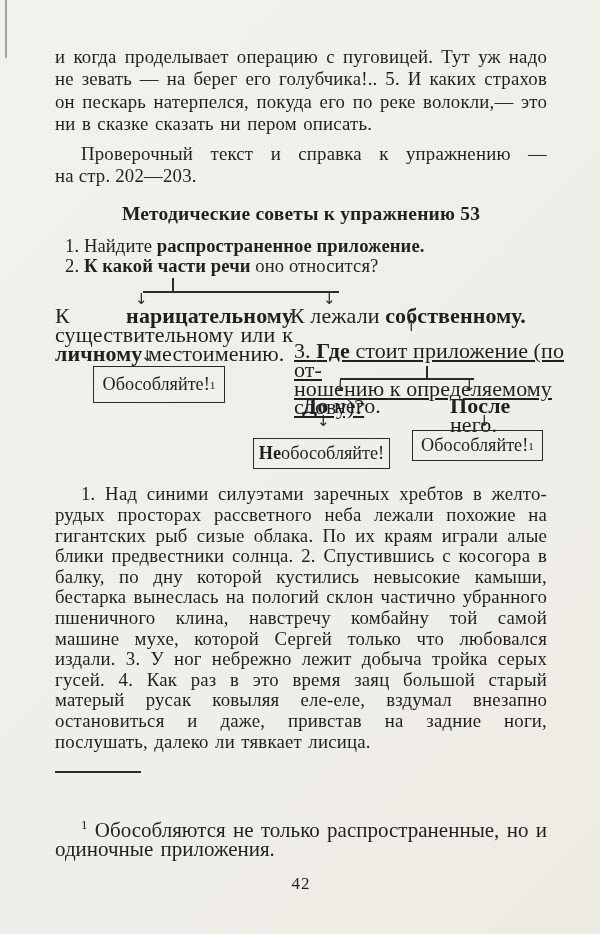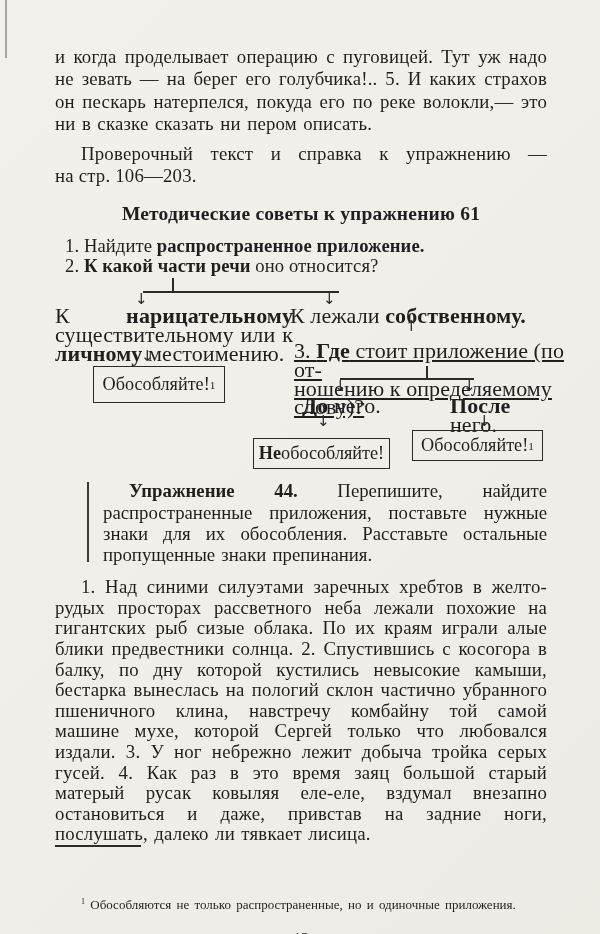--- a/index.html
+++ b/index.html
@@ -60,21 +60,21 @@
     position:relative;
     margin-top:8px;margin-left:48px;
     font-size:18.8px;line-height:21.2px;
   }
   .change-bar{
     position:absolute;left:-16px;top:2px;bottom:3px;width:2px;background:#3a3a3a;
   }
   .body-text{margin-top:12px;line-height:20.6px;}
   .footnote-block{margin-top:auto;}
   .footnote-rule{width:86px;border-top:2px solid #2b2b2b;margin-bottom:6px;}
-  .footnote{font-size:13px;line-height:19px;text-align:justify;text-indent:26px;word-spacing:2px;margin-top:48px;}
+  .footnote{font-size:21px;line-height:19px;text-align:justify;text-indent:26px;word-spacing:2px;margin-top:48px;}
   .page-number{margin-top:15px;text-align:center;font-size:17px;letter-spacing:1px;}
   
   .tick1{left:117px;top:0;height:13px;}
   .hline1{left:88px;top:13px;width:196px;}
   .ar-a{left:80px;top:14px;}
   .ar-b{left:268px;top:14px;}
   .left-branch{left:0;top:29px;width:238px;text-align:justify;}
   .right-branch{left:235px;top:29px;width:250px;}
   .ar-down2{left:86px;top:71px;}
   .left-box{left:38px;top:88px;width:132px;height:37px;}
@@ -94,24 +94,24 @@
 </head>
 <body>
 
 <div class="page">
   <div class="edge-artifact"></div>
 
   <p class="txt just">и когда проделывает операцию с пуговицей. Тут уж надо не зевать — на берег его голубчика!.. 5. И каких страхов он пескарь натерпелся, покуда его по реке волокли,— это ни в сказке сказать ни пером описать.</p>
 
   <div class="txt p2">
     <div class="p2-line1">Проверочный текст и справка к упражнению —</div>
-    <div>на стр. 106—203.</div>
+    <div>на стр. 202—203.</div>
   </div>
 
-  <div class="heading">Методические советы к упражнению 61</div>
+  <div class="heading">Методические советы к упражнению 53</div>
 
   <div class="advice-list">
     <div><span>1. Найдите </span><b>распространенное приложение.</b></div>
     <div><span>2. </span><b>К какой части речи</b><span> оно относится?</span></div>
   </div>
 
   <div class="diagram">
     <div class="abs vline tick1"></div>
     <div class="abs hline hline1"></div>
     <span class="abs arrow ar-a">↓</span>
@@ -148,24 +148,20 @@
     <div class="abs dbox no-box">
         <b>Не</b>
         <span> обособляйте!</span>
       </div>
     <div class="abs dbox yes-box">
         <span>Обособляйте!</span>
         <span class="sup">1</span>
       </div>
   </div>
 
-  <div class="exercise just indent">
-    <span class="change-bar"></span>
-    <b>Упражнение 44.</b><span> Перепишите, найдите распространенные приложения, поставьте нужные знаки для их обособления. Расставьте остальные пропущенные знаки препинания.</span>
-  </div>
 
   <p class="txt just indent body-text">1. Над синими силуэтами заречных хребтов в желто-рудых просторах рассветного неба лежали похожие на гигантских рыб сизые облака. По их краям играли алые блики предвестники солнца. 2. Спустившись с косогора в балку, по дну которой кустились невысокие камыши, бестарка вынеслась на пологий склон частично убранного пшеничного клина, навстречу комбайну той самой машине мухе, которой Сергей только что любовался издали. 3. У ног небрежно лежит добыча тройка серых гусей. 4. Как раз в это время заяц большой старый матерый русак ковыляя еле-еле, вздумал внезапно остановиться и даже, привстав на задние ноги, послушать, далеко ли тявкает лисица.</p>
 
   <div class="footnote-block">
     <div class="footnote-rule"></div>
     <div class="footnote"><span class="sup">1</span><span> Обособляются не только распространенные, но и одиночные приложения.</span></div>
   </div>
 
   <div class="page-number">42</div>
 </div>

